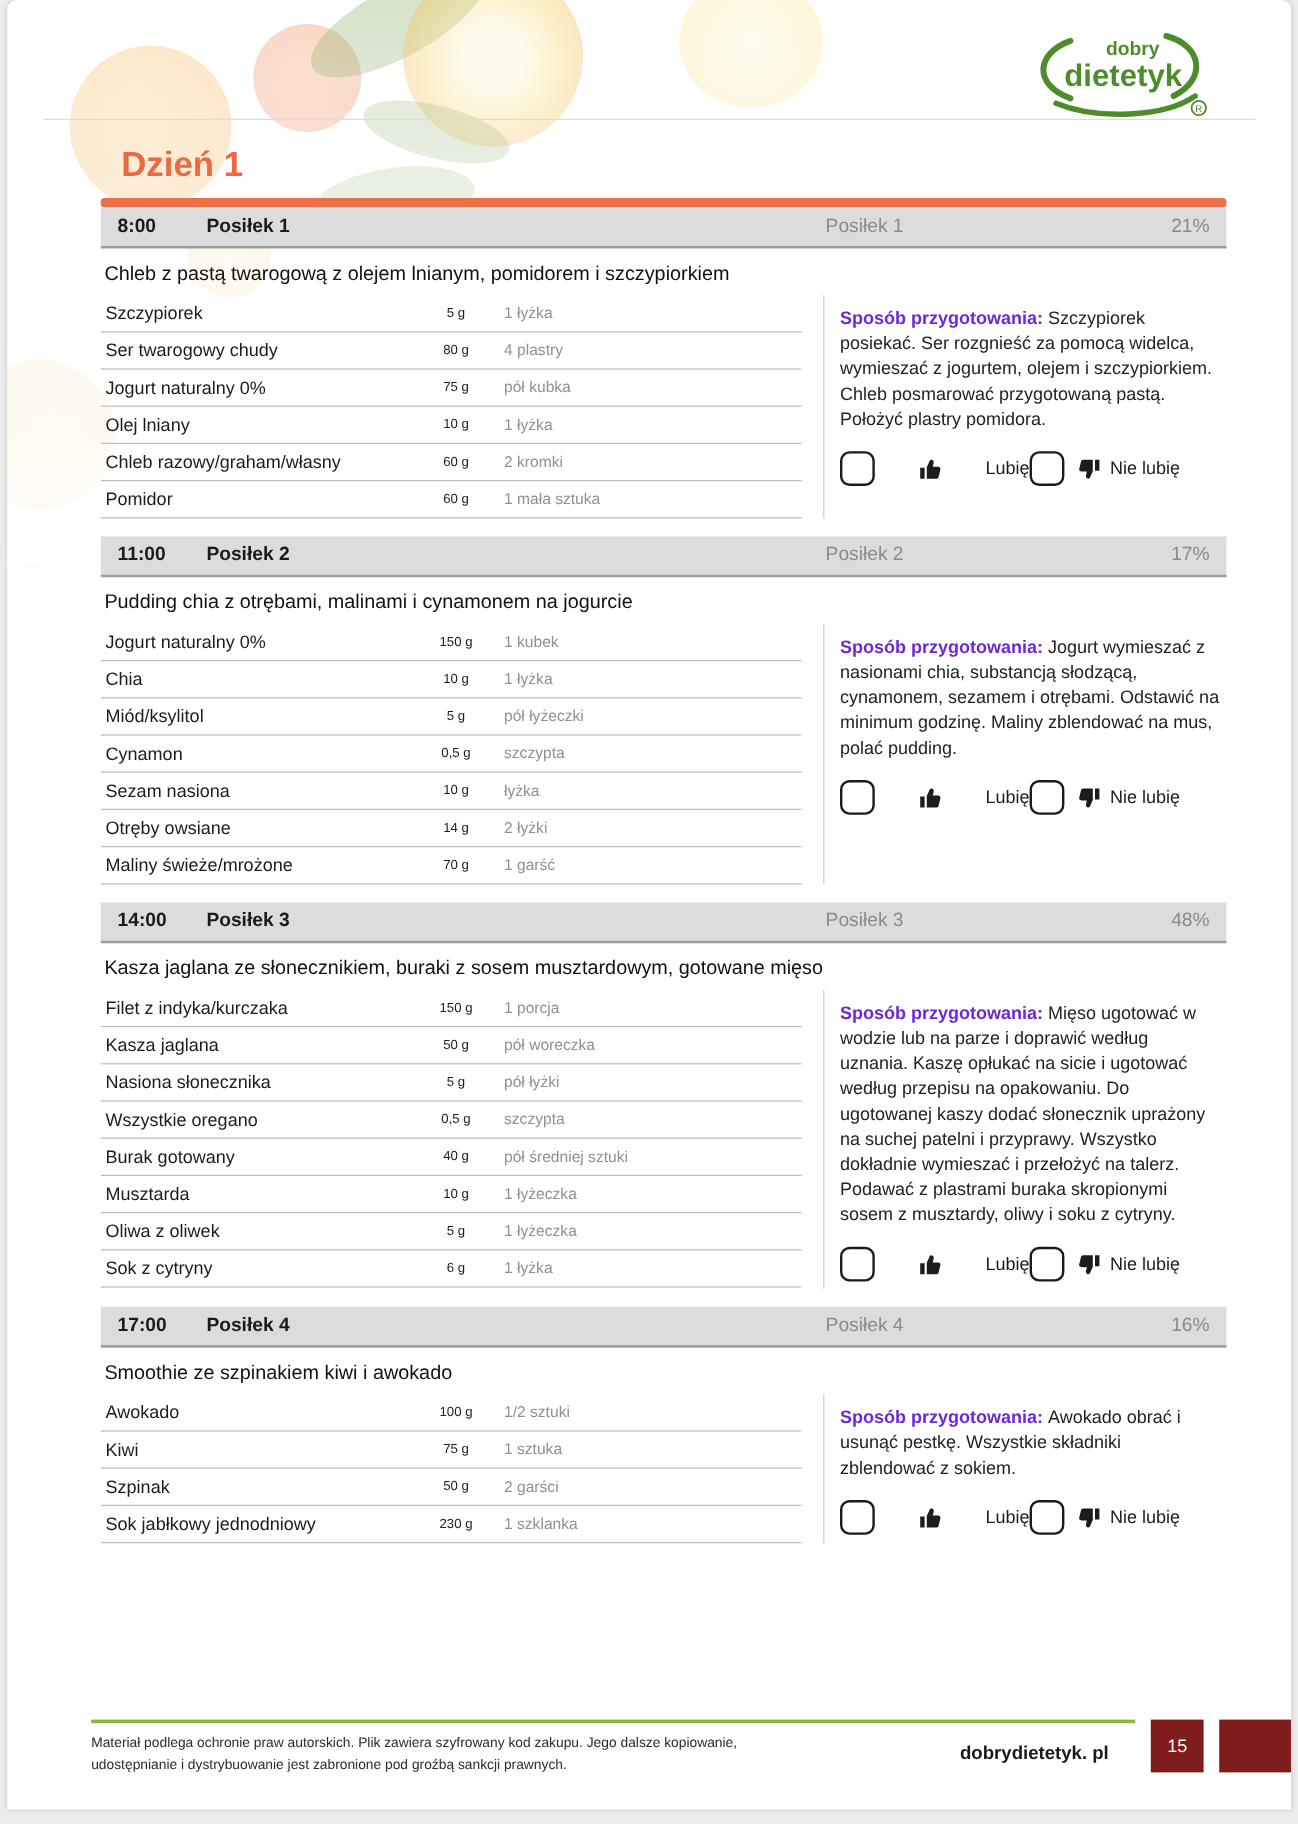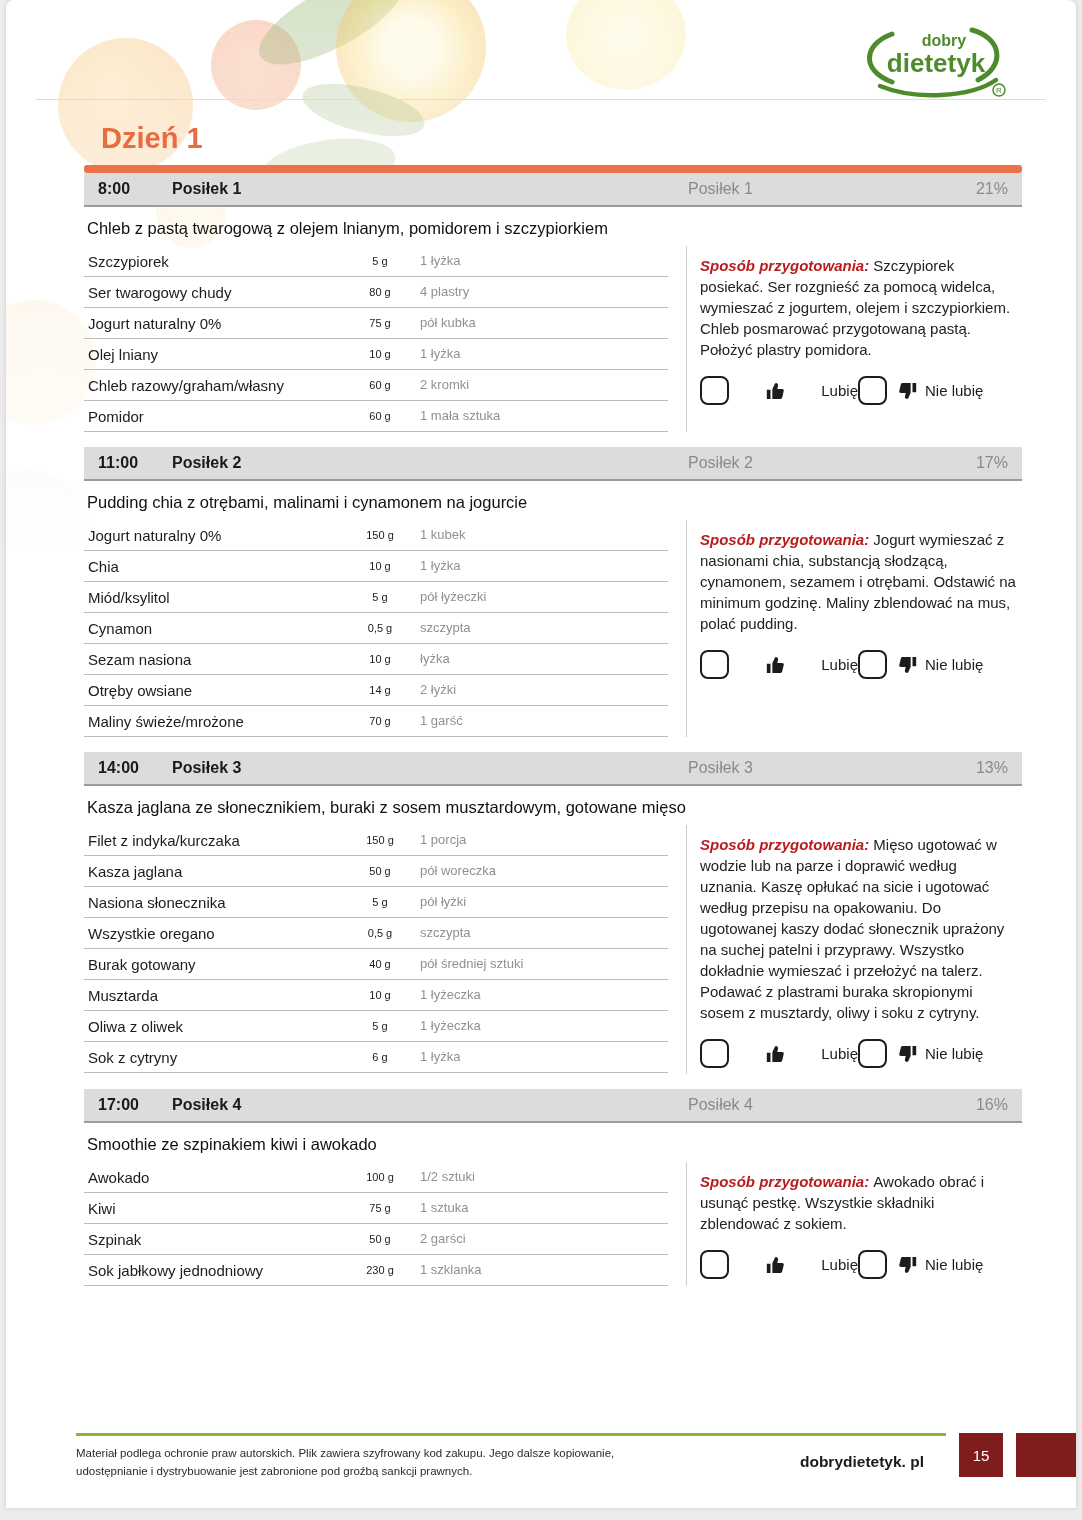--- a/index.html
+++ b/index.html
@@ -54,21 +54,21 @@
   .meal-body{display:flex;align-items:stretch;}
   .col-left{width:602px;box-sizing:border-box;padding-right:18px;flex:none;}
   .col-right{flex:1;border-left:1px solid #cccccc;padding-left:13px;box-sizing:border-box;}
   
   .ing-row{display:grid;grid-template-columns:256px 80px 120px 1fr;align-items:center;border-bottom:1px solid #bdbdbd;padding:4px 0;min-height:22px;}
   .ing-item{font-size:15px;color:#1c1c1c;padding-left:4px;}
   .ing-amount{font-size:11px;color:#1c1c1c;text-align:center;}
   .ing-portion{font-size:13px;color:#909090;line-height:1.3;}
   
   .prep{font-size:15px;line-height:21px;color:#222;margin-top:9px;padding-right:6px;}
-  .prep b{color:#b91c1c;font-style:italic;}
+  .prep b{color:#6d28d9;}
   .likes{display:flex;align-items:center;margin-top:16px;margin-bottom:6px;}
   .like-group{display:flex;align-items:center;width:158px;justify-content:space-between;}
   .like-group.second{width:auto;}
   .checkbox{width:25px;height:25px;border:2.5px solid #1c1c1c;border-radius:8px;background:#fff;flex:none;cursor:pointer;}
   .thumb{width:20px;height:20px;margin:0 8px 0 10px;flex:none;}
   .thumb svg{width:100%;height:100%;fill:#1c1c1c;}
   .thumb.down svg{transform:rotate(180deg);}
   .like-label{font-size:15px;color:#1c1c1c;}
   
   .footer{margin-top:auto;margin-bottom:27px;display:flex;align-items:flex-start;padding-left:70px;position:relative;z-index:2;}
@@ -277,21 +277,21 @@
         </div>
       </div>
     </div>
   </section>
 
   <section class="meal">
     <div class="meal-bar">
       <span class="time">14:00</span>
       <span class="mname">Posiłek 3</span>
       <span class="rname">Posiłek 3</span>
-      <span class="pct">13%</span>
+      <span class="pct">48%</span>
     </div>
     <div class="recipe-title">Kasza jaglana ze słonecznikiem, buraki z sosem musztardowym, gotowane mięso</div>
     <div class="meal-body">
       <div class="col-left">
   <div class="ing-row">
     <span class="ing-item">Filet z indyka/kurczaka</span>
     <span class="ing-amount">150 g</span>
     <span class="ing-portion">1 porcja</span>
     <span></span>
   </div>

